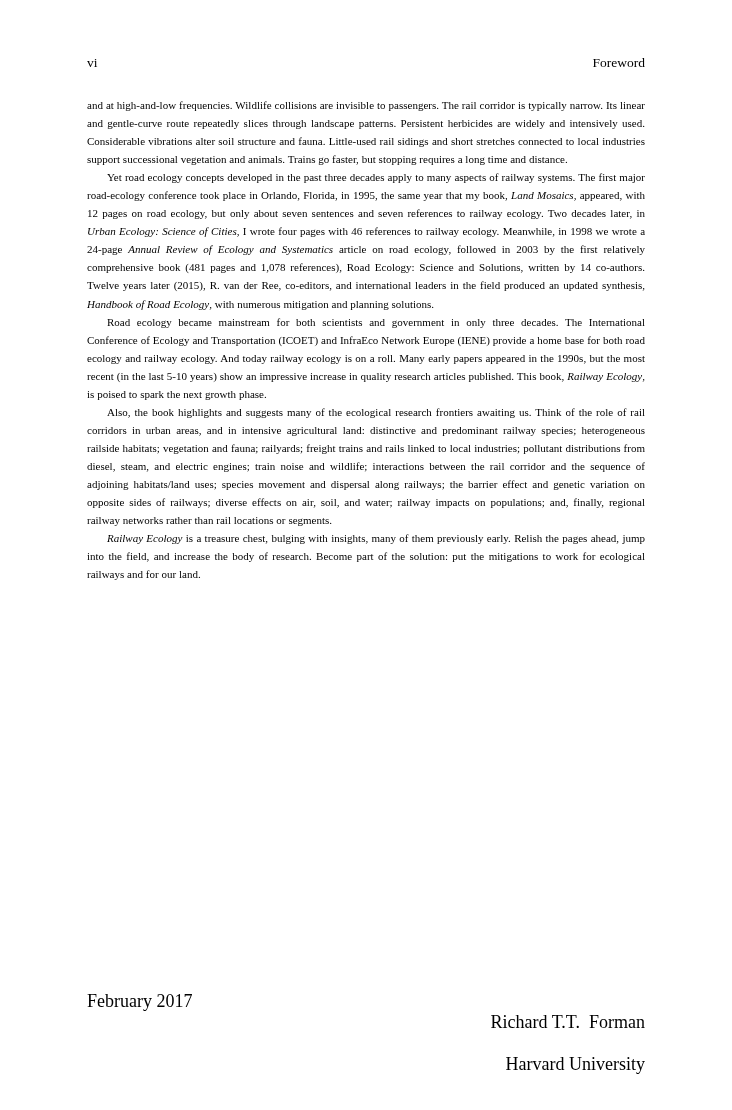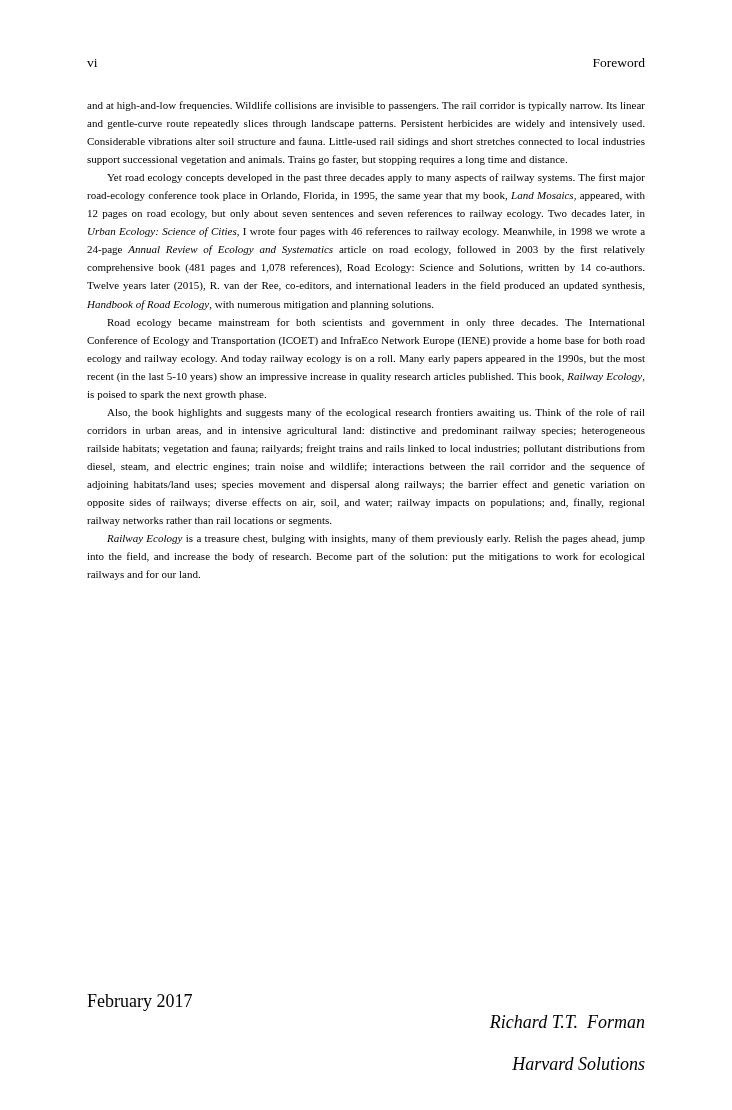--- a/index.html
+++ b/index.html
@@ -72,21 +72,20 @@
   .sig-left {
     white-space: pre;
   }
   .sig-right {
     text-align: right;
     white-space: pre-line;
   }
   .sig-right .sig-line {
     display: block;
     white-space: pre;
-    font-style: italic;
   }
 </style>
 </head>
 <body>
 
 <div class="page">
 
   <div class="running-head">
     <span class="folio">vi</span>
     <span class="head-title">Foreword</span>
@@ -97,17 +96,17 @@
     <p class="para indent"><span>Yet road ecology concepts developed in the past three decades apply to many aspects of railway systems. The first major road-ecology conference took place in Orlando, Florida, in 1995, the same year that my book, </span><i>Land Mosaics</i><span>, appeared, with 12 pages on road ecology, but only about seven sentences and seven references to railway ecology. Two decades later, in </span><i>Urban Ecology: Science of Cities</i><span>, I wrote four pages with 46 references to railway ecology. Meanwhile, in 1998 we wrote a 24-page </span><i>Annual Review of Ecology and Systematics</i><span> article on road ecology, followed in 2003 by the first relatively comprehensive book (481 pages and 1,078 references), Road Ecology: Science and Solutions, written by 14 co-authors. Twelve years later (2015), R. van der Ree, co-editors, and international leaders in the field produced an updated synthesis, </span><i>Handbook of Road Ecology</i><span>, with numerous mitigation and planning solutions.</span></p>
     <p class="para indent"><span>Road ecology became mainstream for both scientists and government in only three decades. The International Conference of Ecology and Transportation (ICOET) and InfraEco Network Europe (IENE) provide a home base for both road ecology and railway ecology. And today railway ecology is on a roll. Many early papers appeared in the 1990s, but the most recent (in the last 5-10 years) show an impressive increase in quality research articles published. This book, </span><i>Railway Ecology</i><span>, is poised to spark the next growth phase.</span></p>
     <p class="para indent">Also, the book highlights and suggests many of the ecological research frontiers awaiting us. Think of the role of rail corridors in urban areas, and in intensive agricultural land: distinctive and predominant railway species; heterogeneous railside habitats; vegetation and fauna; railyards; freight trains and rails linked to local industries; pollutant distributions from diesel, steam, and electric engines; train noise and wildlife; interactions between the rail corridor and the sequence of adjoining habitats/land uses; species movement and dispersal along railways; the barrier effect and genetic variation on opposite sides of railways; diverse effects on air, soil, and water; railway impacts on populations; and, finally, regional railway networks rather than rail locations or segments.</p>
     <p class="para indent"><i>Railway Ecology</i><span> is a treasure chest, bulging with insights, many of them previously early. Relish the pages ahead, jump into the field, and increase the body of research. Become part of the solution: put the mitigations to work for ecological railways and for our land.</span></p>
   </div>
 
   <div class="signature">
     <div class="sig-left">February 2017</div>
     <div class="sig-right">
       <span class="sig-line">Richard T.T.  Forman</span>
-      <span class="sig-line">Harvard Solutions</span>
+      <span class="sig-line">Harvard University</span>
     </div>
   </div>
 
 </div>
 
 </body></html>

